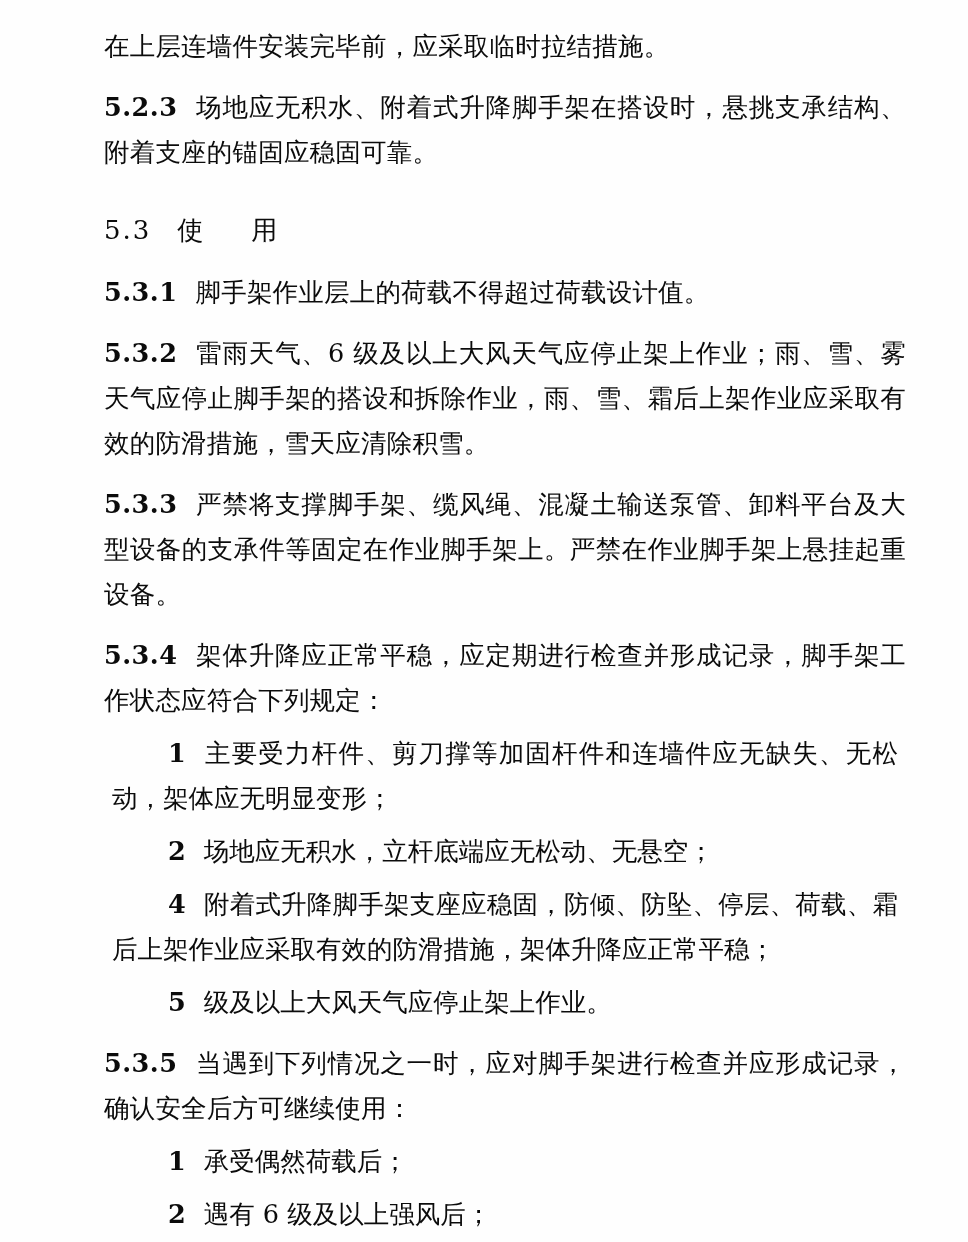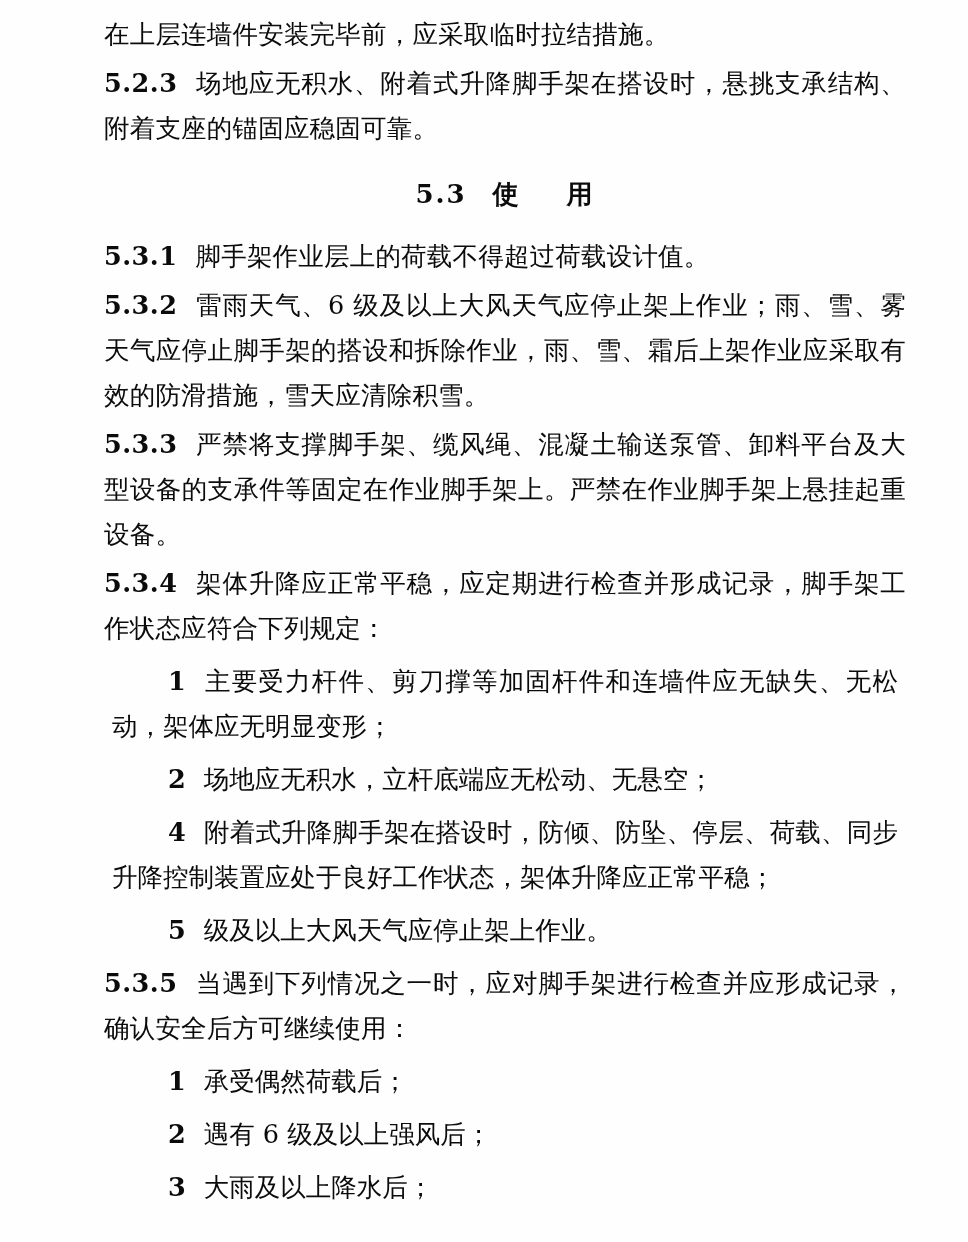--- a/index.html
+++ b/index.html
@@ -19,36 +19,35 @@
     min-height: 1242px;
     box-sizing: border-box;
     padding: 8px 62px 0 104px;
     background: #fefefe;
   }
   .para {
     font-size: 25.5px;
     line-height: 45px;
     text-align: justify;
     text-justify: inter-ideograph;
-    margin: 4px 0 0 0;
+    margin: 16px 0 0 0;
     letter-spacing: 0.2px;
   }
   .num {
     font-weight: bold;
     letter-spacing: 0.5px;
   }
   .gap-after-num {
     display: inline-block;
     width: 18px;
   }
   .section-title {
-    text-align: center;
     font-size: 26px;
-    font-weight: bold;
-    margin: 26px 0 22px 0;
+    font-weight: normal;
+    margin: 38px 0 22px 0;
     letter-spacing: 2px;
   }
   .section-title .sp {
     display: inline-block;
     width: 26px;
   }
   .section-title .sp-wide {
     display: inline-block;
     width: 46px;
   }
@@ -82,21 +81,21 @@
 
   <p class="para"><span class="num">5.3.3</span><span class="gap-after-num"></span><span>严禁将支撑脚手架、缆风绳、混凝土输送泵管、卸料平台及大型设备的支承件等固定在作业脚手架上。严禁在作业脚手架上悬挂起重设备。</span></p>
 
   <p class="para"><span class="num">5.3.4</span><span class="gap-after-num"></span><span>架体升降应正常平稳，应定期进行检查并形成记录，脚手架工作状态应符合下列规定：</span></p>
 
   <p class="item"><span class="inum">1</span><span class="gap-after-num"></span><span>主要受力杆件、剪刀撑等加固杆件和连墙件应无缺失、无松动，架体应无明显变形；</span></p>
 
   <p class="item"><span class="inum">2</span><span class="gap-after-num"></span><span>场地应无积水，立杆底端应无松动、无悬空；</span></p>
 
 
-  <p class="item"><span class="inum">4</span><span class="gap-after-num"></span><span>附着式升降脚手架在搭设时，防倾、防坠、停层、荷载、同步升降控制装置应处于良好工作状态，架体升降应正常平稳；</span></p>
+  <p class="item"><span class="inum">4</span><span class="gap-after-num"></span><span>附着式升降脚手架支座应稳固，防倾、防坠、停层、荷载、霜后上架作业应采取有效的防滑措施，架体升降应正常平稳；</span></p>
 
   <p class="item"><span class="inum">5</span><span class="gap-after-num"></span><span>级及以上大风天气应停止架上作业。</span></p>
 
   <p class="para"><span class="num">5.3.5</span><span class="gap-after-num"></span><span>当遇到下列情况之一时，应对脚手架进行检查并应形成记录，确认安全后方可继续使用：</span></p>
 
   <p class="item"><span class="inum">1</span><span class="gap-after-num"></span><span>承受偶然荷载后；</span></p>
 
   <p class="item"><span class="inum">2</span><span class="gap-after-num"></span><span>遇有 6 级及以上强风后；</span></p>
 
   <p class="item"><span class="inum">3</span><span class="gap-after-num"></span><span>大雨及以上降水后；</span></p>

